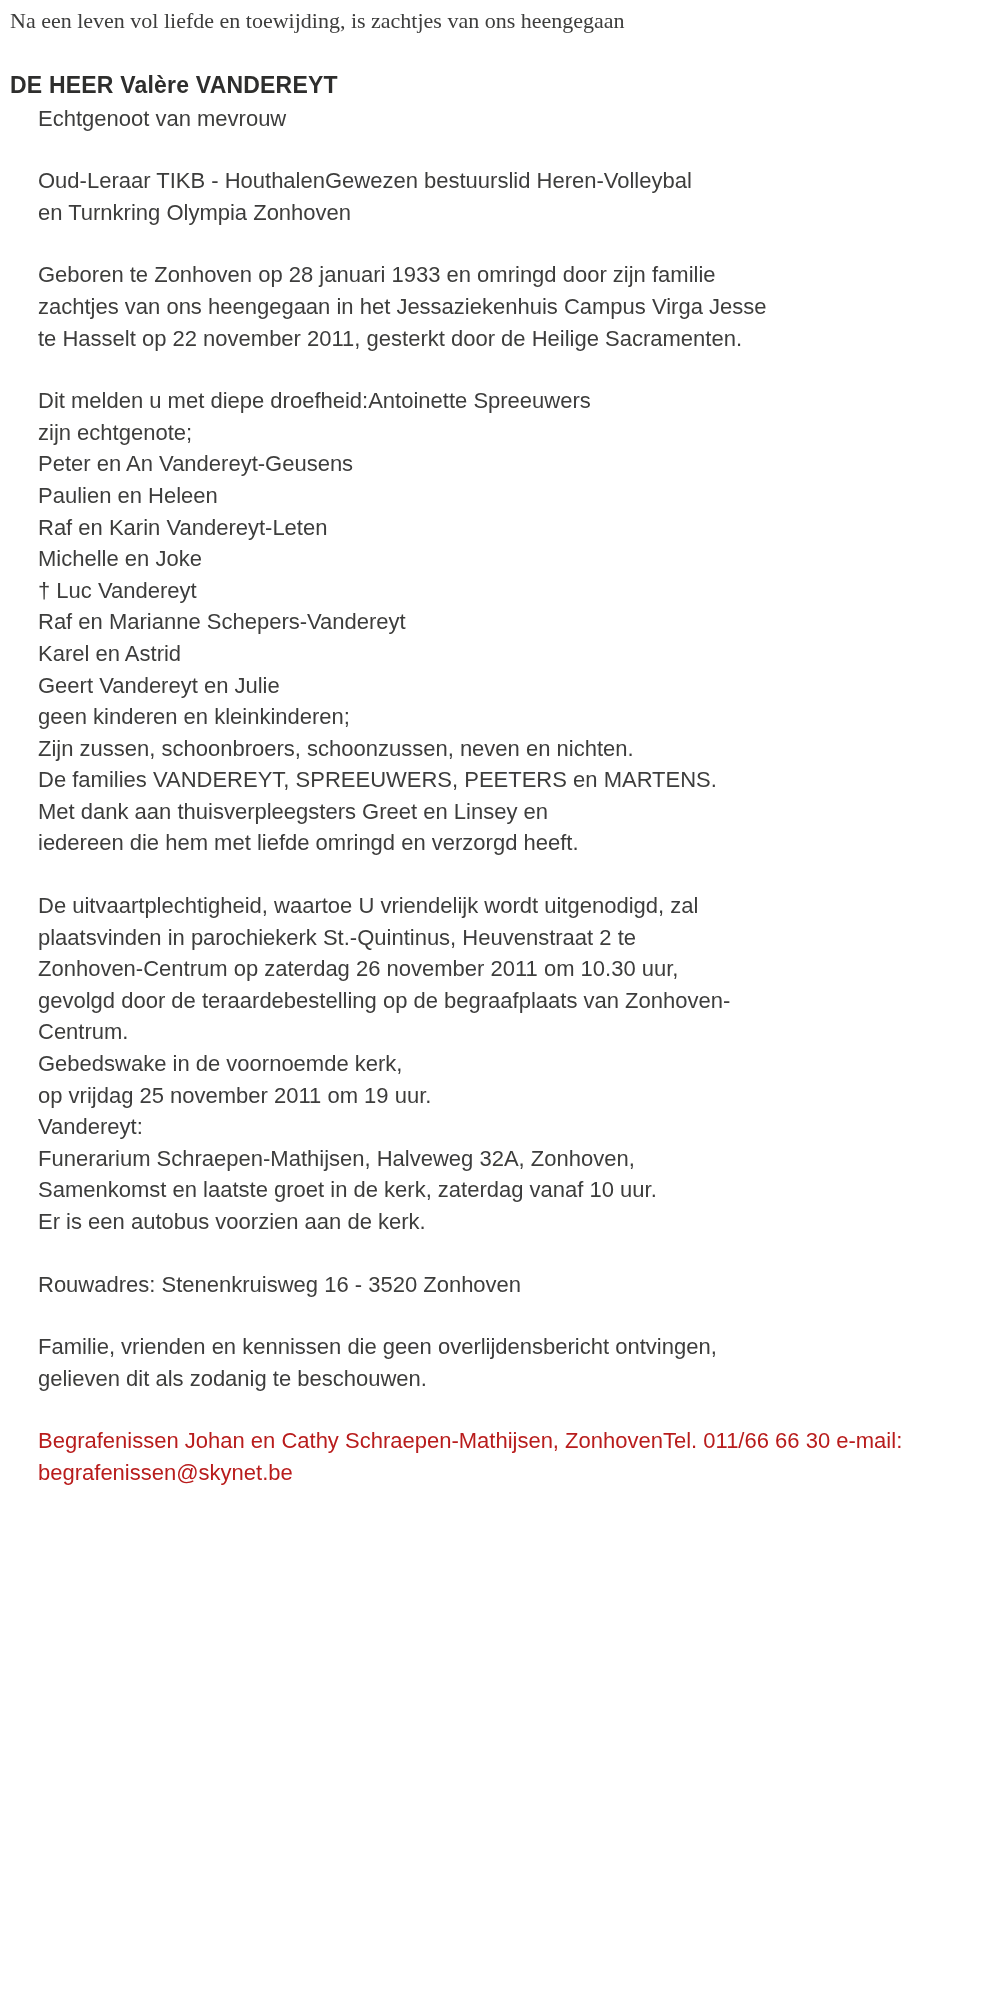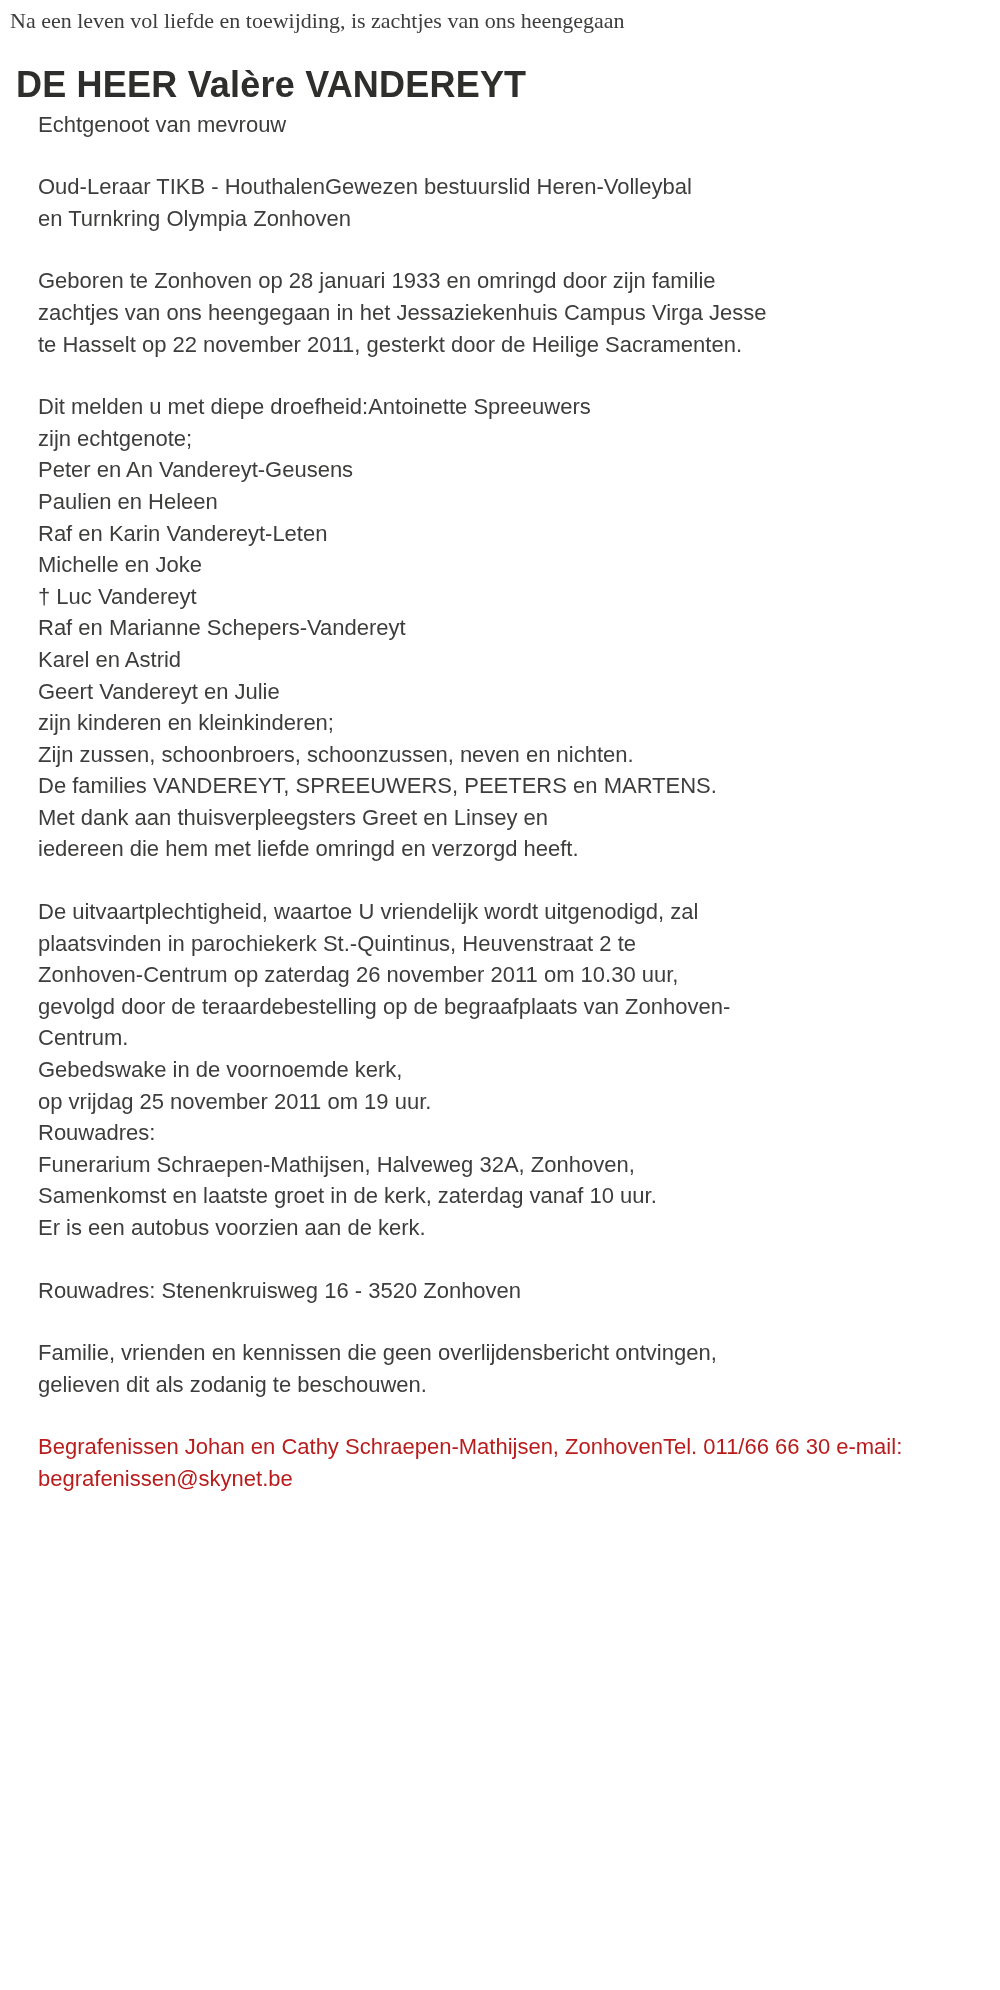--- a/index.html
+++ b/index.html
@@ -9,24 +9,24 @@
     box-sizing: border-box;
     padding: 5px 10px 0 10px;
     font-family: "Liberation Sans", "DejaVu Sans", sans-serif;
     font-size: 22px;
     line-height: 31.6px;
     color: #3d3d3c;
   }
   .block { margin: 0 0 31px 0; }
   .line { white-space: pre-wrap; margin-left: 28px; }
   h1.deceased {
-    font-size: 36px;
+    font-size: 23px;
     line-height: 36px;
     font-weight: 700;
-    margin: 6px;
+    margin: 0;
     color: #2e2e2d;
     letter-spacing: 0.2px;
   }
   .intro { margin: 0 0 30px 0; font-family: Liberation Serif, serif; }
   .footer { color: #b91c1c; }
 </style>
 </head>
 <body>
 
 <main>
@@ -59,37 +59,37 @@
   <div class="line">Dit melden u met diepe droefheid:Antoinette Spreeuwers</div>
       <div class="line">zijn echtgenote;</div>
       <div class="line">Peter en An Vandereyt-Geusens</div>
       <div class="line">Paulien en Heleen</div>
       <div class="line">Raf en Karin Vandereyt-Leten</div>
       <div class="line">Michelle en Joke</div>
       <div class="line">† Luc Vandereyt</div>
       <div class="line">Raf en Marianne Schepers-Vandereyt</div>
       <div class="line">Karel en Astrid</div>
       <div class="line">Geert Vandereyt en Julie</div>
-      <div class="line">zijn kinderen en kleinkinderen;</div>
+      <div class="line">geen kinderen en kleinkinderen;</div>
       <div class="line">Zijn zussen, schoonbroers, schoonzussen, neven en nichten.</div>
       <div class="line">De families VANDEREYT, SPREEUWERS, PEETERS en MARTENS.</div>
       <div class="line">Met dank aan thuisverpleegsters Greet en Linsey en</div>
       <div class="line">iedereen die hem met liefde omringd en verzorgd heeft.</div>
     </div>
 
   <div class="block">
 
   <div class="line">De uitvaartplechtigheid, waartoe U vriendelijk wordt uitgenodigd, zal</div>
       <div class="line">plaatsvinden in parochiekerk St.-Quintinus, Heuvenstraat 2 te</div>
       <div class="line">Zonhoven-Centrum op zaterdag 26 november 2011 om 10.30 uur,</div>
       <div class="line">gevolgd door de teraardebestelling op de begraafplaats van Zonhoven-</div>
       <div class="line">Centrum.</div>
       <div class="line">Gebedswake in de voornoemde kerk,</div>
       <div class="line">op vrijdag 25 november 2011 om 19 uur.</div>
-      <div class="line">Rouwadres:</div>
+      <div class="line">Vandereyt:</div>
       <div class="line">Funerarium Schraepen-Mathijsen, Halveweg 32A, Zonhoven,</div>
       <div class="line">Samenkomst en laatste groet in de kerk, zaterdag vanaf 10 uur.</div>
       <div class="line">Er is een autobus voorzien aan de kerk.</div>
     </div>
 
   <div class="block line">Rouwadres: Stenenkruisweg 16 - 3520 Zonhoven</div>
 
   <div class="block">
 
   <div class="line">Familie, vrienden en kennissen die geen overlijdensbericht ontvingen,</div>

